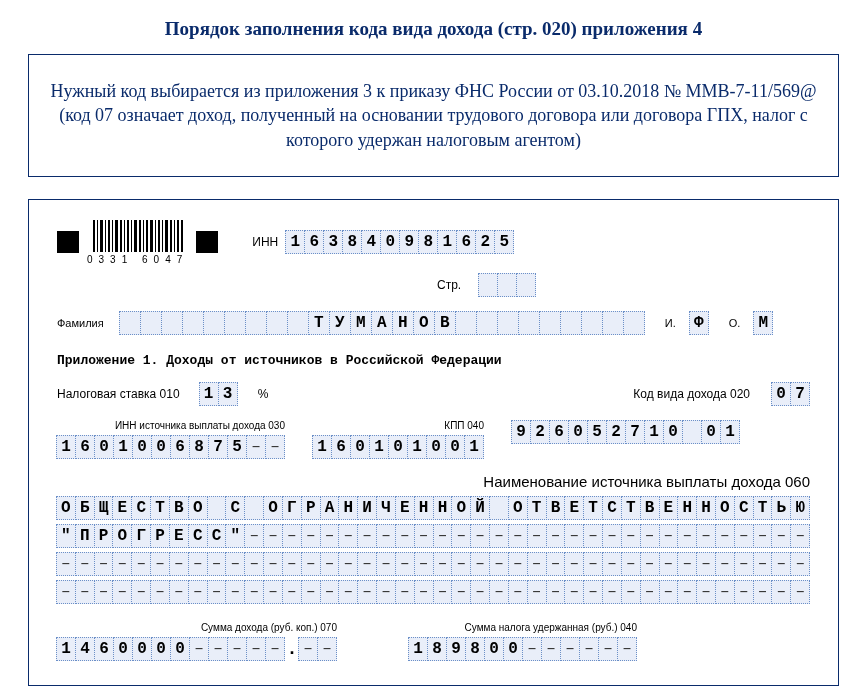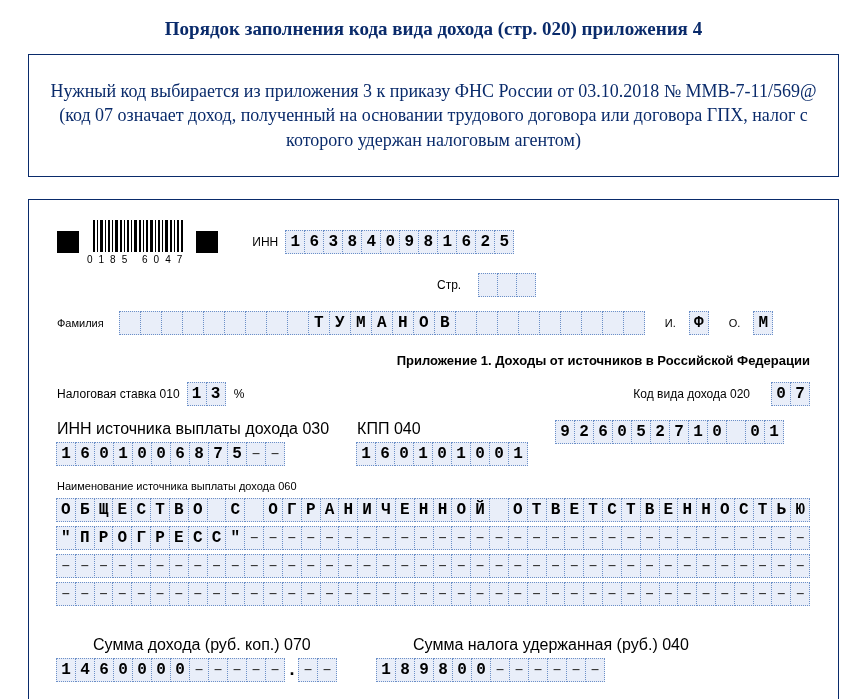--- a/index.html
+++ b/index.html
@@ -59,31 +59,32 @@
     justify-content: center;
     font-family: "Courier New", monospace;
     font-size: 16px;
     font-weight: 600;
     color: #000;
   }
   .cell.dash::after{ content:"–"; font-weight:400; color:#333;}
   .cells.wide .cell { width: 20px; }
   .spacer { flex: 1; }
   .subtitle {
-    text-align: right;
+    text-align: left;
     font-weight: bold;
     font-size: 13px;
     margin: 18px 0 14px;
-  }
-  .field-label { font-size: 16px; margin-bottom: 4px; }
+    font-family: Liberation Mono, monospace;
+  }
+  .field-label { font-size: 10px; margin-bottom: 4px; text-align: right; }
   .cols3 { display:flex; gap: 28px; }
   .col { display:flex; flex-direction:column; }
-  .center-lbl { text-align:left; font-size:11px; margin: 14px 0 6px;}
+  .center-lbl { text-align:right; font-size:15px; margin: 14px 0 6px;}
   .name-cells .cell { width:18px; }
-  .bottom-row { display:flex; gap: 40px; margin-top:30px;}
+  .bottom-row { display:flex; gap: 72px; margin-top:18px;}
   .sum-col { display:flex; flex-direction:column; }
   .sum-cells { display:flex; align-items:center; }
   .dot-sep {
     width: 14px; text-align:center; font-size:18px; font-weight:bold;
   }
   .fio-row { display:flex; align-items:center; gap:10px; margin-top:14px;}
   .fio-lbl { font-size:11px; }
   .io-lbl { font-size:11px; margin: 0 4px 0 10px;}
   .str-row { margin-left: 380px; margin-top: 8px; display:flex; align-items:center; gap:18px;}
 </style>
@@ -120,21 +121,21 @@
           <rect x="62" y="0" width="1" height="32"></rect>
             <rect x="65" y="0" width="2" height="32"></rect>
           <rect x="69" y="0" width="1" height="32"></rect>
             <rect x="72" y="0" width="3" height="32"></rect>
           <rect x="77" y="0" width="2" height="32"></rect>
             <rect x="81" y="0" width="1" height="32"></rect>
           <rect x="84" y="0" width="2" height="32"></rect>
             <rect x="88" y="0" width="2" height="32"></rect>
         </g>
       </svg>
-      <div class="barcode-num">0185   6047</div>
+      <div class="barcode-num">0331   6047</div>
     </div>
     <div class="black-sq"></div>
     <div style="width:18px"></div>
     <div class="lbl-top">ИНН</div>
     <div class="cells">
         <div class="cell">1</div>
         <div class="cell">6</div>
         <div class="cell">3</div>
         <div class="cell">8</div>
         <div class="cell">4</div>
@@ -193,21 +194,21 @@
     <div class="io-lbl">О.</div>
     <div class="cells">
         <div class="cell">М</div>
       </div>
   </div>
 
   <div class="subtitle">Приложение 1. Доходы от источников в Российской Федерации</div>
 
   <div class="row" style="align-items:flex-end">
     <div class="col">
-      <div class="row" style="gap:8px; ">
+      <div class="row" style="gap:20px; ">
         <div class="lbl">Налоговая ставка   010</div>
         <div class="cells">
             <div class="cell">1</div>
             <div class="cell">3</div>
           </div>
         <div class="lbl">%</div>
       </div>
     </div>
     <div class="spacer"></div>
     <div class="col">

